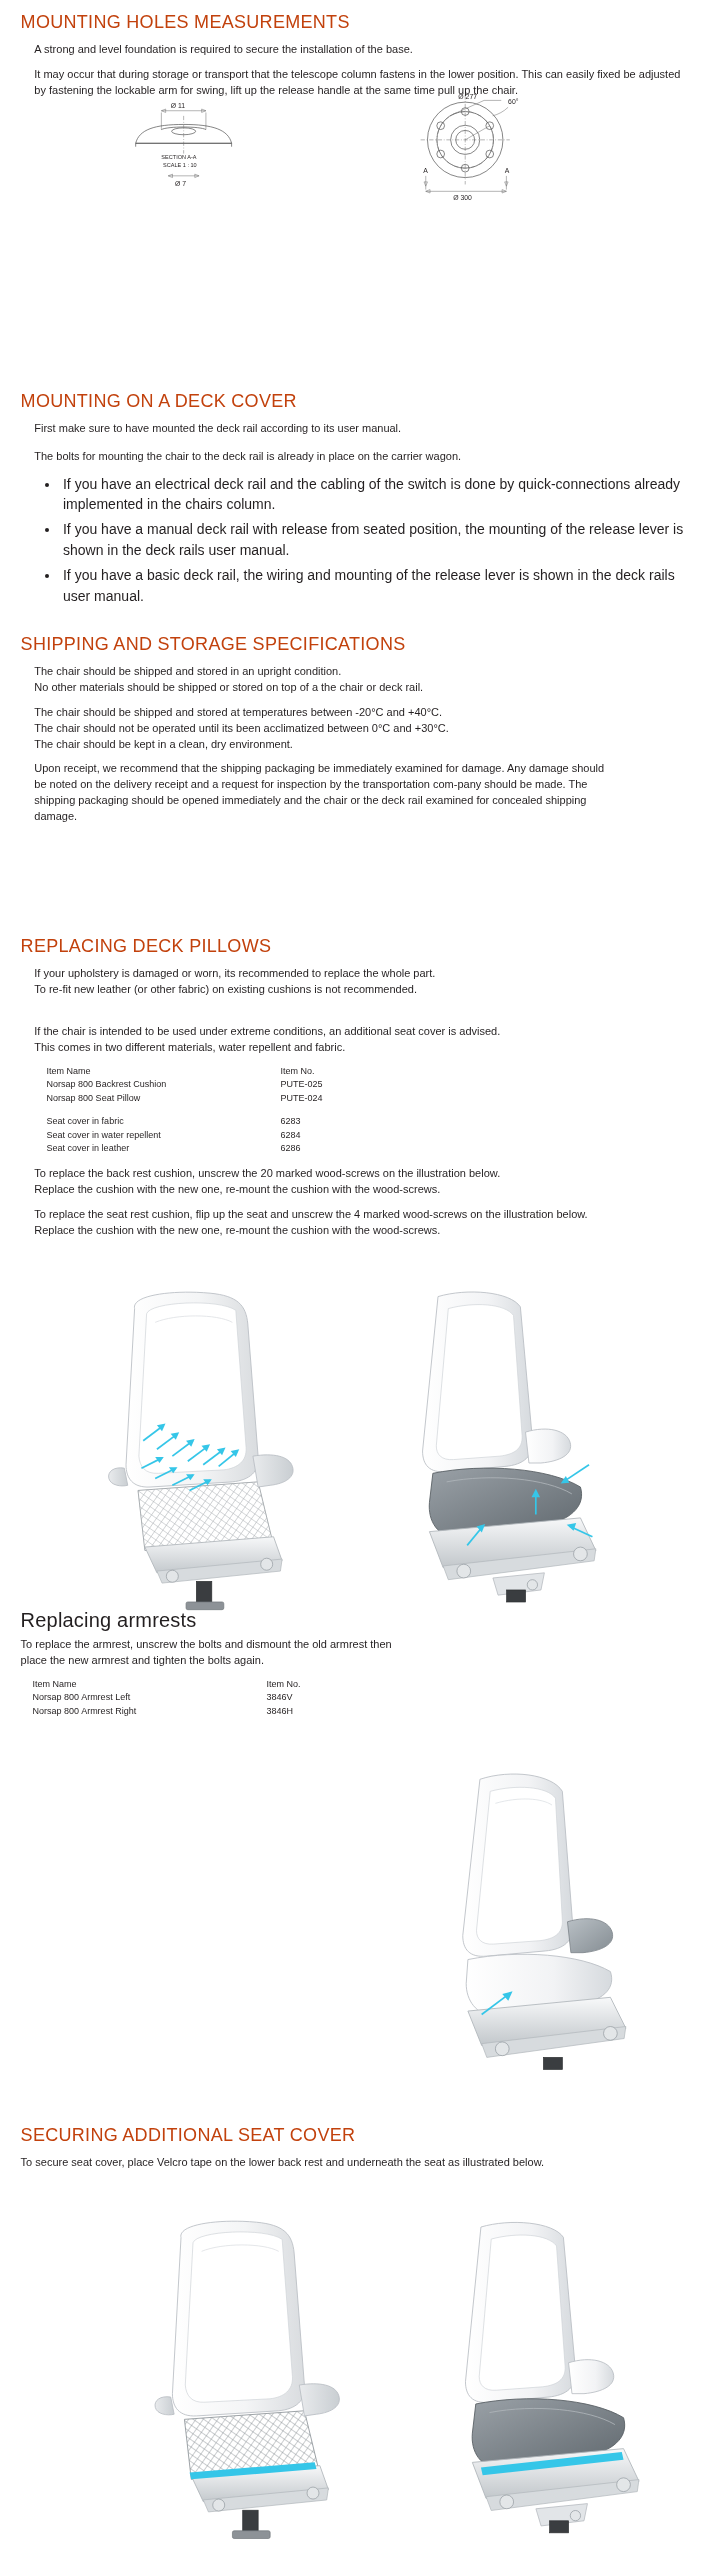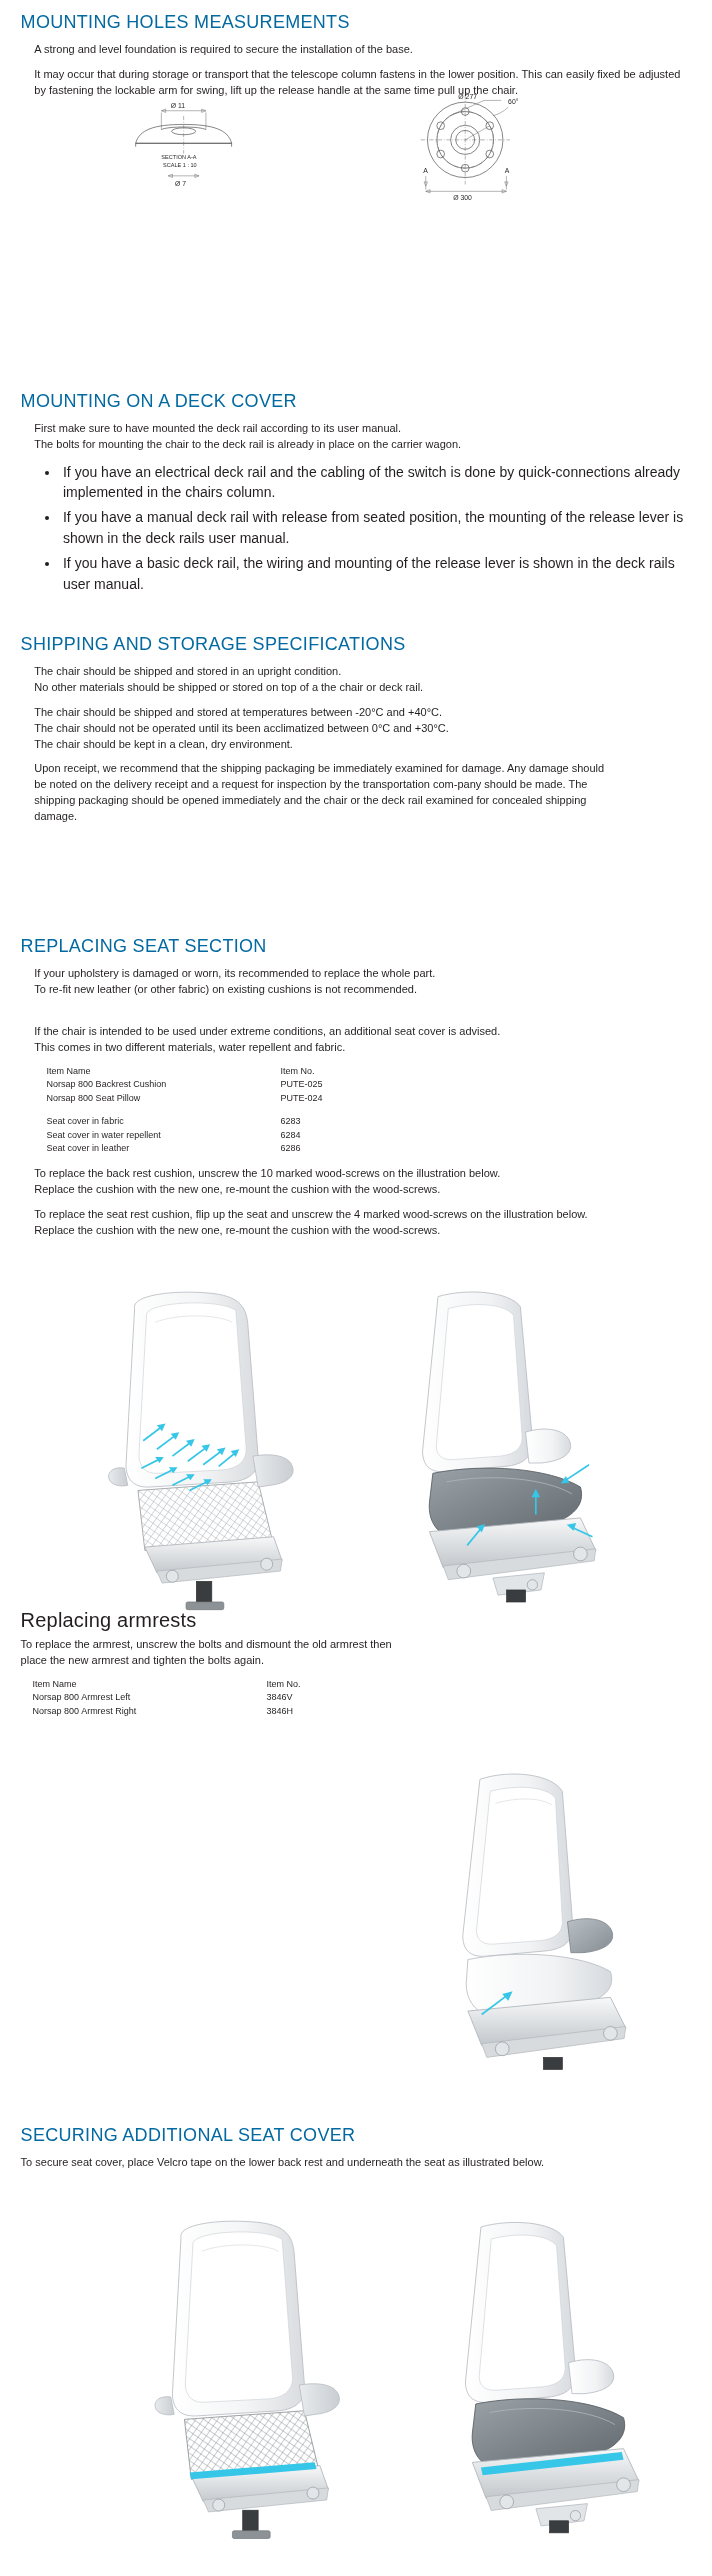--- a/index.html
+++ b/index.html
@@ -19,40 +19,40 @@
     width: 713px;
     height: 2576px;
     position: relative;
     padding: 0 20.6px;
   }
   h1.section-title {
     font-family: "Liberation Sans", sans-serif;
     font-weight: 400;
     font-size: 18px;
     letter-spacing: 0.3px;
-    color: #0369a1;
+    color: #c2410c;
     margin: 0 0 8.6px 0;
     line-height: 1.2;
   }
   h1.section-title-lc {
     font-family: "Liberation Sans", sans-serif;
     font-weight: 400;
     font-size: 20px;
     letter-spacing: 0.2px;
     color: #231f20;
     margin: 0 0 5.2px 0;
     line-height: 1.2;
   }
   p.body {
     font-size: 11px;
     line-height: 1.45;
     margin: 0 0 8.6px 0;
     color: #231f20;
   }
-  p.body.tight { margin-bottom: 0; }
+  p.body.tight { margin-bottom: 12px; }
   .indent { padding-left: 13.7px; }
   ul.bullets {
     margin: 3.4px 0 8.6px 0;
     padding-left: 39px;
     font-size: 14px;
     line-height: 1.45;
   }
   ul.bullets li { margin-bottom: 5.2px; padding-left: 3.4px; }
   table.parts {
     border-collapse: collapse;
@@ -184,21 +184,21 @@
     <h1 class="section-title">SHIPPING AND STORAGE SPECIFICATIONS</h1>
     <p class="body indent" style="white-space:pre-line;">The chair should be shipped and stored in an upright condition.
 No other materials should be shipped or stored on top of a the chair or deck rail.</p>
     <p class="body indent" style="white-space:pre-line;">The chair should be shipped and stored at temperatures between -20°C and +40°C.
 The chair should not be operated until its been acclimatized between 0°C and +30°C.
 The chair should be kept in a clean, dry environment.</p>
     <p class="body indent" style="width:584px;">Upon receipt, we recommend that the shipping packaging be immediately examined for damage. Any damage should be noted on the delivery receipt and a request for inspection by the transportation com-pany should be made. The shipping packaging should be opened immediately and the chair or the deck rail examined for concealed shipping damage.</p>
   </div>
 
   <div class="sec" style="top:936px;">
-    <h1 class="section-title">REPLACING SEAT SECTION</h1>
+    <h1 class="section-title">REPLACING DECK PILLOWS</h1>
     <p class="body indent" style="white-space:pre-line;">If your upholstery is damaged or worn, its recommended to replace the whole part.
 To re-fit new leather (or other fabric) on existing cushions is not recommended.</p>
     <p class="body indent" style="white-space:pre-line;margin-top:26px;">If the chair is intended to be used under extreme conditions, an additional seat cover is advised.
 This comes in two different materials, water repellent and fabric.</p>
 
     <table class="parts">
       <tbody>
           <tr>
         <td class="col1">Item Name</td>
         <td class="col2">Item No.</td>
@@ -222,21 +222,21 @@
         <td class="col1">Seat cover in water repellent</td>
         <td class="col2">6284</td>
       </tr>
       <tr>
         <td class="col1">Seat cover in leather</td>
         <td class="col2">6286</td>
       </tr>
     </tbody>
       </table>
 
-    <p class="body indent" style="white-space:pre-line;margin-top:10.3px;">To replace the back rest cushion, unscrew the 10 marked wood-screws on the illustration below.
+    <p class="body indent" style="white-space:pre-line;margin-top:10.3px;">To replace the back rest cushion, unscrew the 20 marked wood-screws on the illustration below.
 Replace the cushion with the new one, re-mount the cushion with the wood-screws.</p>
     <p class="body indent" style="white-space:pre-line;width:592px;">To replace the seat rest cushion, flip up the seat and unscrew the 4 marked wood-screws on the illustration below. Replace the cushion with the new one, re-mount the cushion with the wood-screws.</p>
   </div>
 
   <div class="sec" style="top:1288px;height:335px;">
     <div class="chairs-row" style="height:335px;">
 
       <svg class="chair" style="left:69px; top:0;" width="223" height="326" viewBox="0 0 260 380">
         <defs>
           <linearGradient id="gA" x1="0" y1="0" x2="1" y2="0">

